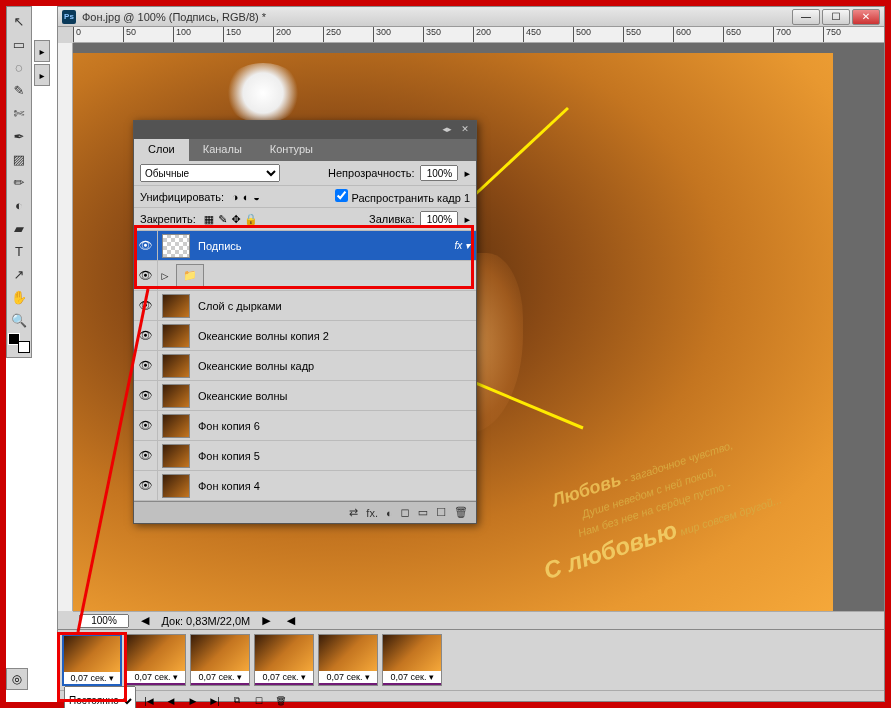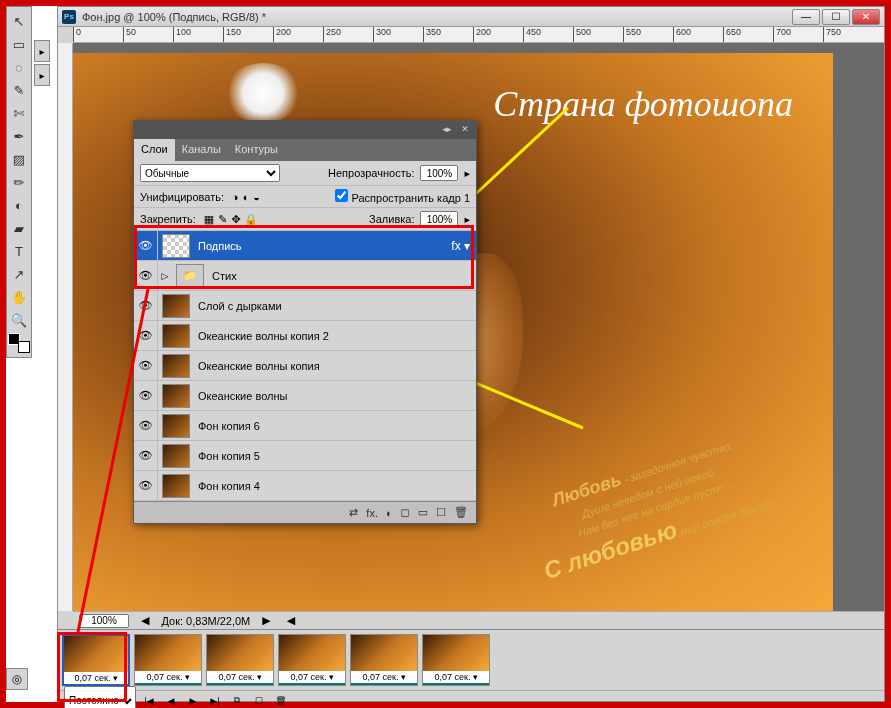--- a/index.html
+++ b/index.html
@@ -42,48 +42,48 @@
 .canvas .poem .huge { font-size: 24px; font-weight: bold; color: #f0c860; }
 
 .anno-line { position: absolute; pointer-events: none; }
 
 .zoom-bar { position: absolute; bottom: 72px; left: 15px; right: 0; height: 18px; background: #d4d4d4; border-top: 1px solid #aaa; display: flex; align-items: center; font-size: 10px; gap: 8px; padding: 0 6px; }
 .zoom-bar input { width: 50px; height: 14px; font-size: 10px; text-align: center; }
 .zoom-bar .arrow { cursor: pointer; padding: 0 4px; }
 
 .timeline { position: absolute; bottom: 0; left: 0; right: 0; height: 72px; background: #d4d4d4; border-top: 1px solid #888; }
 .timeline .frames { display: flex; gap: 4px; padding: 4px; }
-.timeline .frame { width: 68px; border: 1px solid #888; background: #0f766e; }
+.timeline .frame { width: 60px; border: 1px solid #888; background: #701a75; }
 .timeline .frame.selected { border: 2px solid #2060c0; }
 .timeline .frame .thumb { width: 100%; height: 36px; background: linear-gradient(135deg, #3a1d08, #c47520, #f5a83a); }
 .timeline .frame .duration { text-align: center; font-size: 9px; padding: 1px 0; background: #fff; }
 .timeline .controls { display: flex; align-items: center; gap: 4px; padding: 2px 6px; border-top: 1px solid #aaa; height: 20px; }
 .timeline .controls select { font-size: 10px; height: 30px; }
 .timeline .controls .ctrl-btn { width: 18px; height: 14px; display: flex; align-items: center; justify-content: center; cursor: pointer; font-size: 9px; }
 
 .layers-panel { position: absolute; top: 113px; left: 75px; width: 344px; background: #d4d4d4; border: 1px solid #555; box-shadow: 2px 2px 8px rgba(0,0,0,0.5); }
 .layers-panel .panel-header { height: 18px; background: #535353; display: flex; align-items: center; justify-content: flex-end; padding: 0 4px; gap: 4px; }
 .layers-panel .panel-header .hdr-btn { width: 14px; height: 12px; color: #ccc; font-size: 9px; cursor: pointer; text-align: center; }
 .layers-panel .tabs { display: flex; background: #6a6a6a; height: 22px; }
-.layers-panel .tab { padding: 4px 7px; color: #ddd; font-size: 11px; cursor: pointer; }
+.layers-panel .tab { padding: 4px 14px; color: #ddd; font-size: 11px; cursor: pointer; }
 .layers-panel .tab.active { background: #d4d4d4; color: #000; }
 .layers-panel .row { display: flex; align-items: center; padding: 3px 6px; gap: 6px; border-bottom: 1px solid #bbb; font-size: 10px; }
 .layers-panel select { font-size: 10px; height: 18px; }
 .layers-panel input[type=text] { width: 38px; height: 16px; font-size: 10px; text-align: center; }
 .layers-panel .lock-icons span { margin: 0 2px; font-size: 11px; cursor: pointer; }
 .layers-panel .layers-list { max-height: 280px; overflow-y: auto; background: #d4d4d4; }
 .layers-panel .layer { display: flex; align-items: center; height: 30px; border-bottom: 1px solid #bbb; }
 .layers-panel .layer.selected { background: #2060c0; color: #fff; }
 .layers-panel .layer .vis { width: 24px; text-align: center; border-right: 1px solid #bbb; height: 100%; display: flex; align-items: center; justify-content: center; cursor: pointer; }
 .layers-panel .layer .expand { width: 14px; text-align: center; cursor: pointer; font-size: 9px; }
 .layers-panel .layer .thumb { width: 28px; height: 24px; border: 1px solid #888; margin: 0 4px; background: linear-gradient(135deg, #3a1d08, #c47520); }
 .layers-panel .layer .thumb.text { background: repeating-conic-gradient(#ccc 0 25%, #fff 0 50%) 0/8px 8px; }
 .layers-panel .layer .thumb.folder { background: #ccc; display: flex; align-items: center; justify-content: center; }
 .layers-panel .layer .name { flex: 1; padding-left: 4px; font-size: 11px; }
-.layers-panel .layer .fx { padding: 0 6px; font-size: 12px; }
+.layers-panel .layer .fx { padding: 0 6px; font-style: italic; font-size: 10px; }
 .layers-panel .panel-footer { height: 22px; background: #c0c0c0; border-top: 1px solid #888; display: flex; align-items: center; justify-content: flex-end; gap: 8px; padding: 0 8px; }
 .layers-panel .panel-footer .ft-btn { font-size: 11px; cursor: pointer; color: #333; }
 
 .hl-box { position: absolute; border: 3px solid #e00; pointer-events: none; }
 </style>
 </head>
 <body>
 
 <div class="outer-border"></div>
 
@@ -145,21 +145,20 @@
       <div class="tick" style="left: 650px;">650</div>
       <div class="tick" style="left: 700px;">700</div>
       <div class="tick" style="left: 750px;">750</div>
     </div>
   <div class="ruler-v"></div>
 
   <div class="canvas-area">
     <div class="canvas">
       <div class="flower"></div>
       <div class="face"></div>
-      <div class="script-title">Страна фотошопа</div>
       <div class="poem">
         <div><span class="big">Любовь</span><span> - загадочное чувство,</span></div>
         <div>Душе неведом с ней покой,</div>
         <div>Нам без нее на сердце пусто -</div>
         <div><span class="huge">С любовью</span><span> мир совсем другой...</span></div>
       </div>
     </div>
   </div>
 
   <svg class="anno-line" style="top:36px;left:15px;width:760px;height:560px">
@@ -246,36 +245,35 @@
         <div class="layer selected">
           <div class="vis">👁</div>
           <div class="thumb text"></div>
           <div class="name">Подпись</div>
           <div class="fx">fx ▾</div>
         </div>
         <div class="layer">
           <div class="vis">👁</div>
           <div class="expand">▷</div>
           <div class="thumb folder">📁</div>
-          <div class="name">Стих</div>
         </div>
         <div class="layer">
           <div class="vis">👁</div>
           <div class="thumb "></div>
           <div class="name">Слой с дырками</div>
         </div>
         <div class="layer">
           <div class="vis">👁</div>
           <div class="thumb "></div>
           <div class="name">Океанские волны копия 2</div>
         </div>
         <div class="layer">
           <div class="vis">👁</div>
           <div class="thumb "></div>
-          <div class="name">Океанские волны копия</div>
+          <div class="name">Океанские волны кадр</div>
         </div>
         <div class="layer">
           <div class="vis">👁</div>
           <div class="thumb "></div>
           <div class="name">Океанские волны</div>
         </div>
         <div class="layer">
           <div class="vis">👁</div>
           <div class="thumb "></div>
           <div class="name">Фон копия 6</div>

